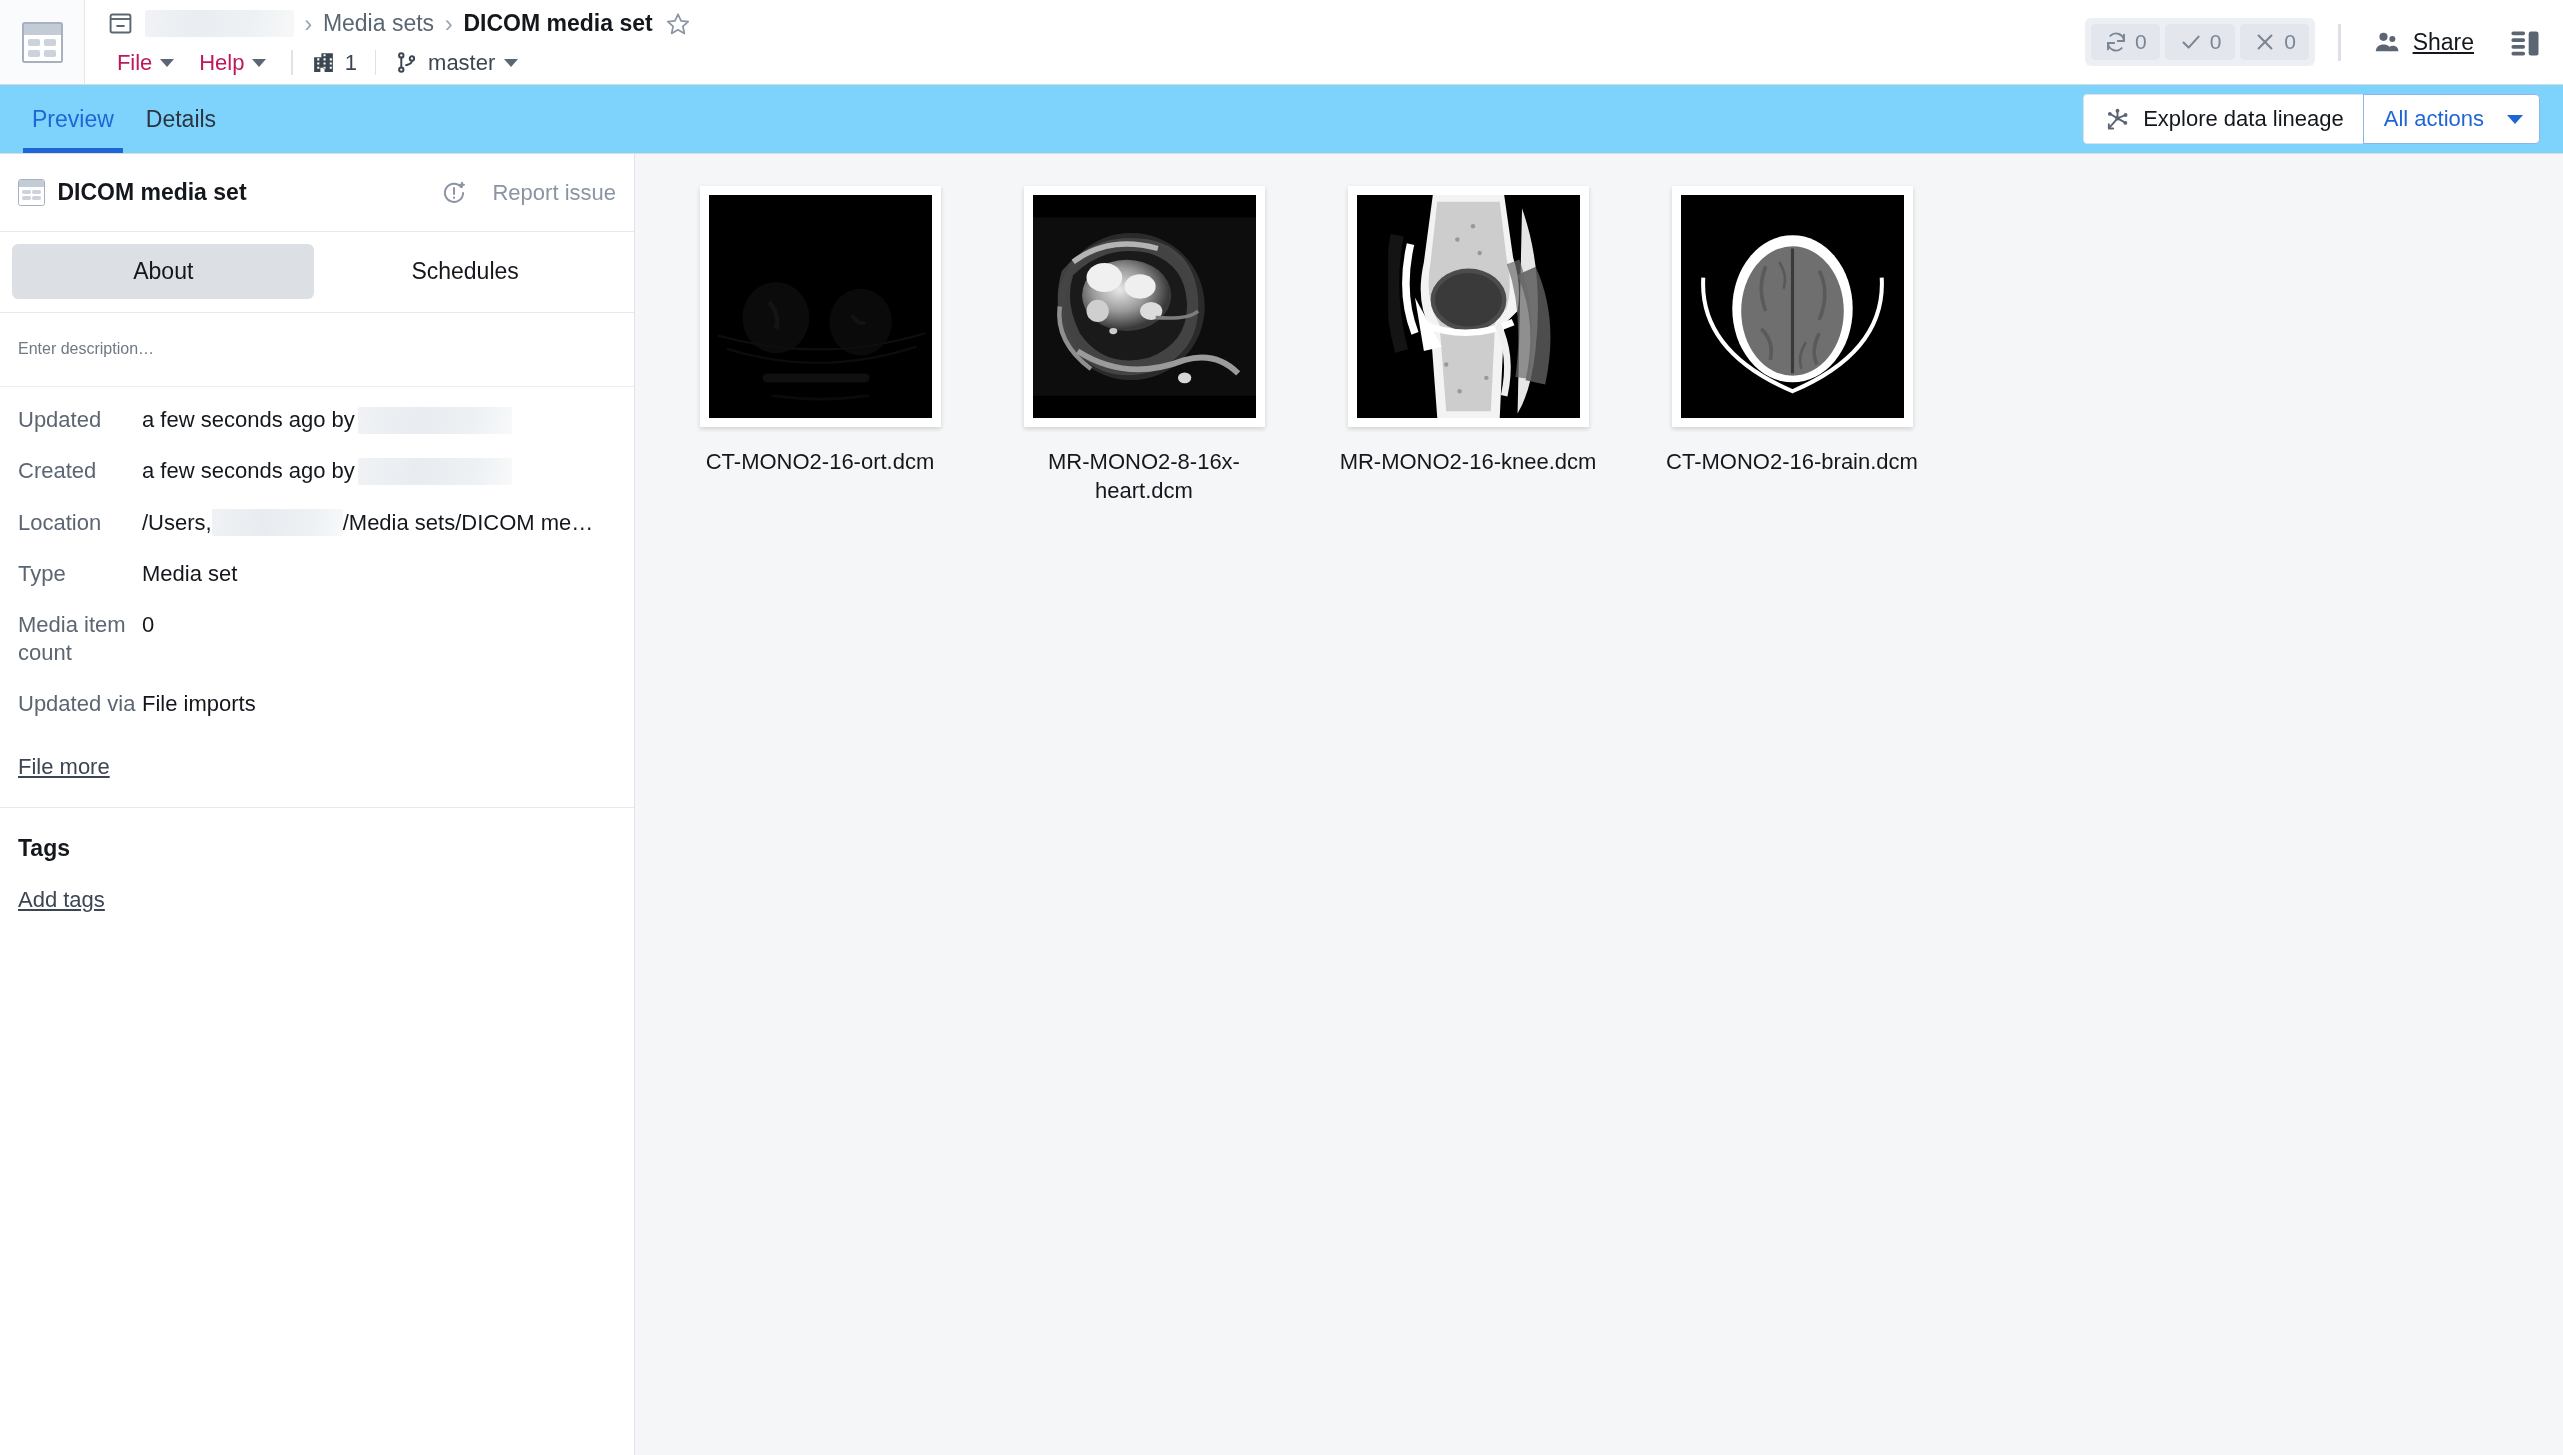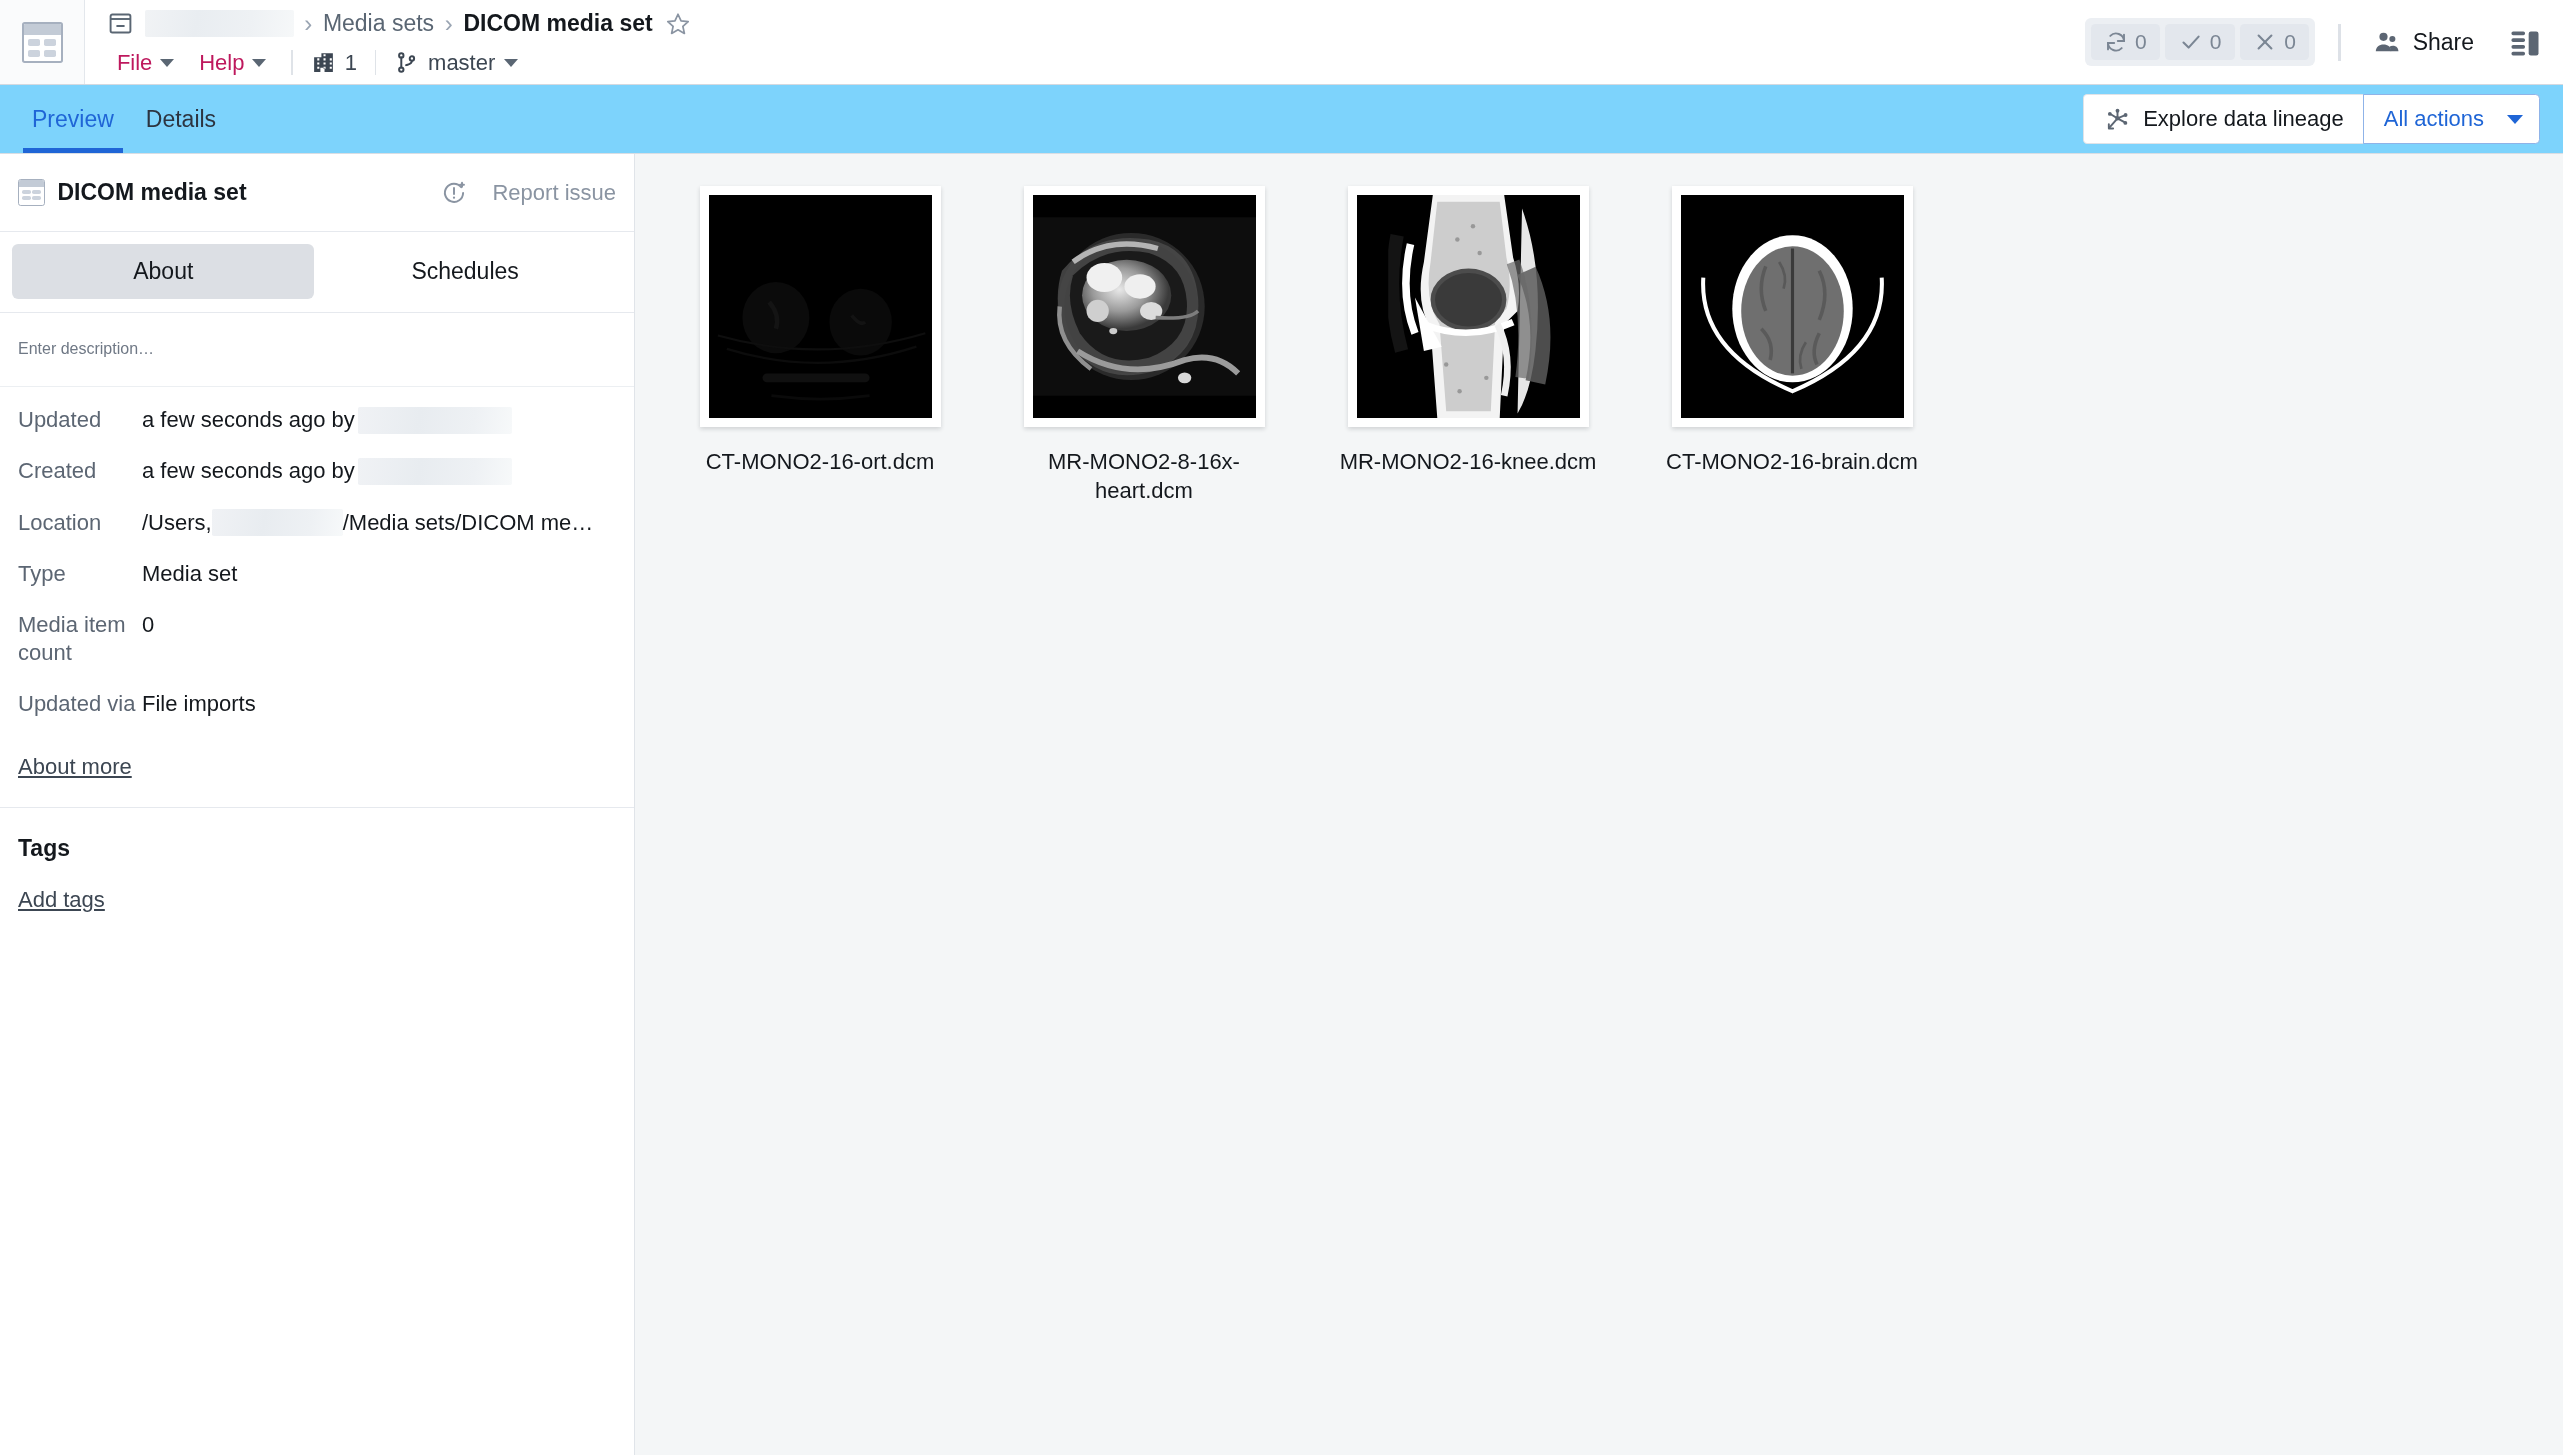--- a/index.html
+++ b/index.html
@@ -64,21 +64,21 @@
     display: flex; align-items: center; gap: 0;
     background: #eceff3; border-radius: 6.2px; padding: 6.2px; margin-right: 23px;
   }
   .status-pill {
     display: flex; align-items: center; gap: 7px;
     background: #e3e7ed; border-radius: 4.4px; padding: 6.2px 13.3px; margin-right: 5.3px;
     font-size: 21px; color: #7b8694; cursor: pointer;
   }
   .status-pill:last-child { margin-right: 0; }
   .hdr-divider { width: 2.7px; height: 37px; background: #dde1e7; margin: 0 23px 0 0; }
-  .share-btn { display: flex; align-items: center; gap: 11.5px; font-size: 23px; color: #14181d; cursor: pointer; padding: 5.3px 9px; }
+  .share-btn { display: flex; align-items: center; gap: 11.5px; font-size: 23px; color: #14181d; cursor: pointer; padding: 5.3px 9px; text-decoration: underline; }
   .panel-toggle { margin-left: 27px; cursor: pointer; display: flex; align-items: center; }
 
   
   .subbar {
     height: 69px; flex: 0 0 auto; display: flex; align-items: stretch; justify-content: space-between;
     background: #7dd3fc; border-bottom: 1.8px solid #d9dee4; padding: 0 23px 0 0;
   }
   .tabs { display: flex; align-items: stretch; padding-left: 16px; }
   .tab {
     display: flex; align-items: center; padding: 0 16px; font-size: 23px;
@@ -385,21 +385,21 @@
           <div class="meta-val">0</div>
         </div>
 
         <div class="meta-row">
           <div class="meta-key">Updated via</div>
           <div class="meta-val">File imports</div>
         </div>
 
       </div>
 
-      <span class="show-more">About more</span>
+      <span class="show-more">File more</span>
 
       <div class="tags-sec">
         <div class="tags-title">Tags</div>
         <span class="add-tags">Add tags</span>
       </div>
 
     </div>
 
     <div class="content">
       <div class="grid">

